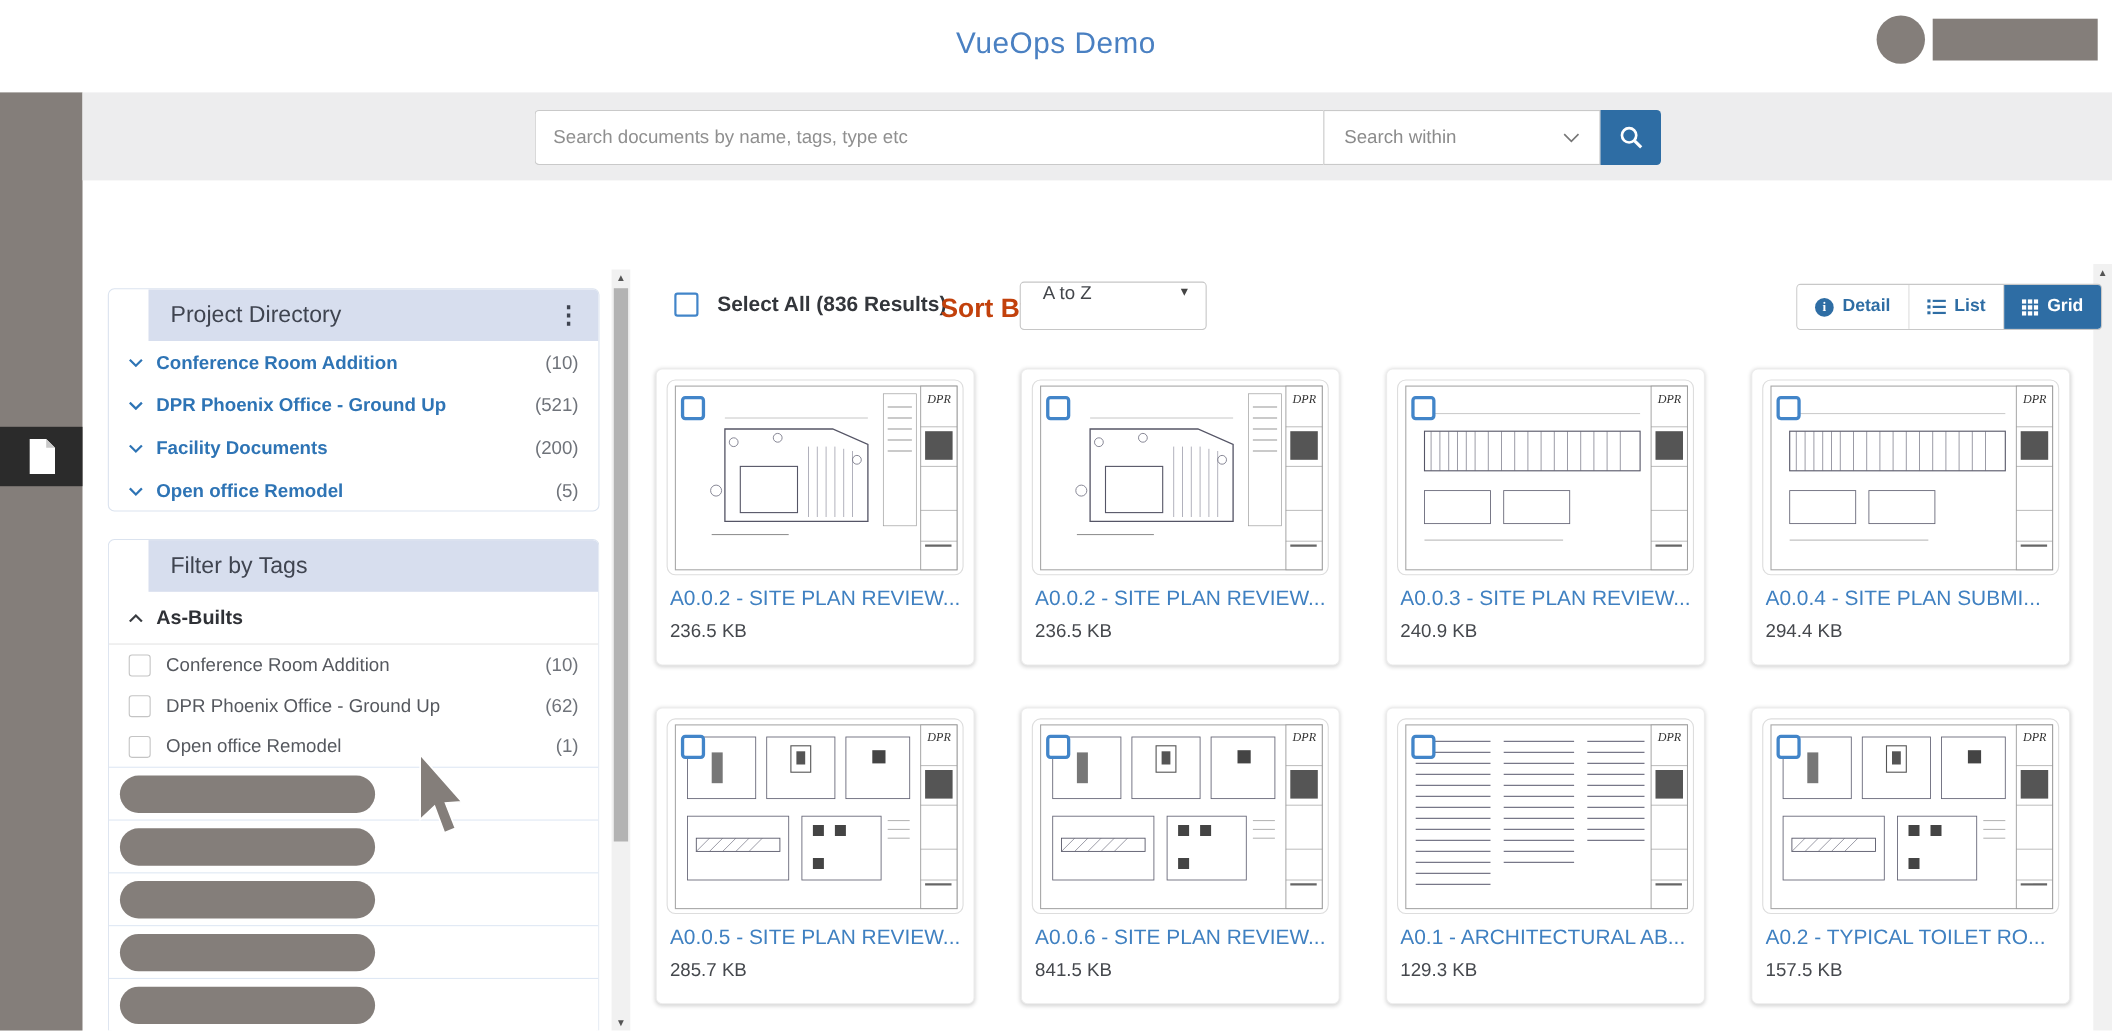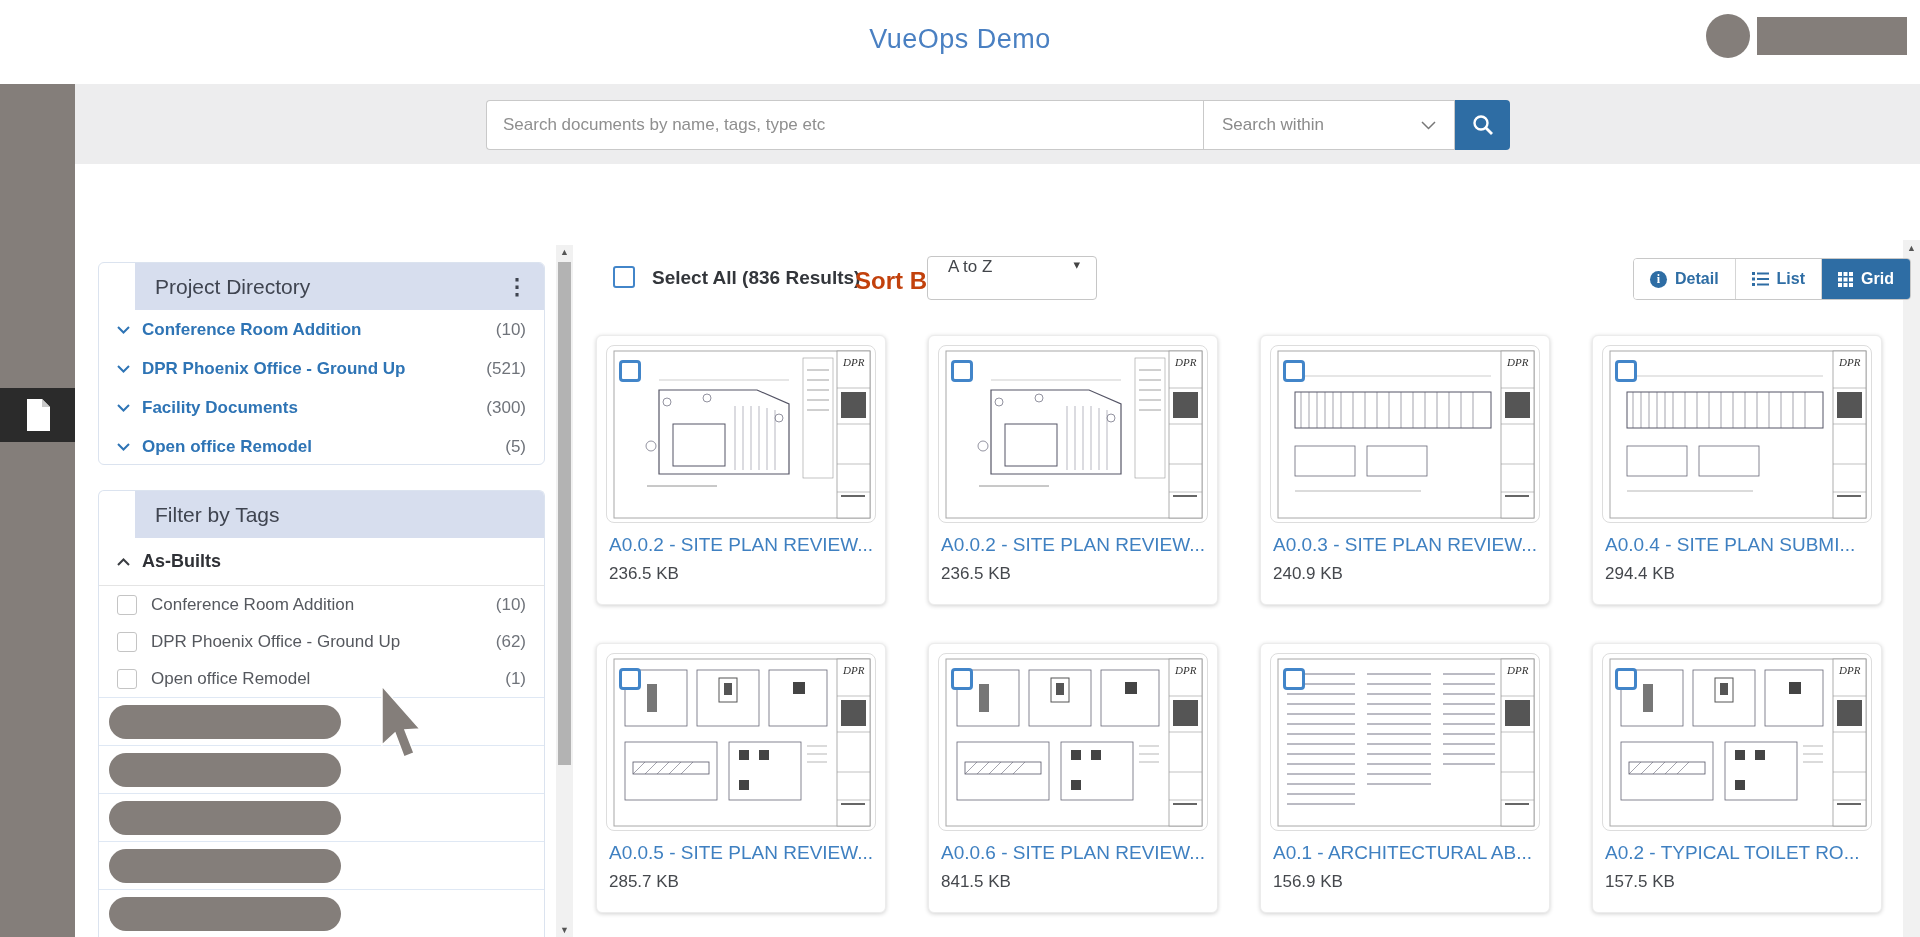--- a/index.html
+++ b/index.html
@@ -299,21 +299,21 @@
       <span class="dir-label">DPR Phoenix Office - Ground Up</span>
       <span class="dir-count">(521)</span>
     </div>
     <div class="dir-row">
       <span class="dir-chevron">
         <svg width="13" height="8" viewBox="0 0 13 8">
             <polyline points="1,1 6.5,6.5 12,1" fill="none" stroke="#2e74b5" stroke-width="2"></polyline>
           </svg>
         </span>
       <span class="dir-label">Facility Documents</span>
-      <span class="dir-count">(300)</span>
+      <span class="dir-count">(200)</span>
     </div>
     <div class="dir-row">
       <span class="dir-chevron">
         <svg width="13" height="8" viewBox="0 0 13 8">
             <polyline points="1,1 6.5,6.5 12,1" fill="none" stroke="#2e74b5" stroke-width="2"></polyline>
           </svg>
         </span>
       <span class="dir-label">Open office Remodel</span>
       <span class="dir-count">(5)</span>
     </div>
@@ -486,21 +486,21 @@
     </div>
 
     <div class="doc-card">
       <div class="doc-checkbox"></div>
       <div class="doc-thumb">
         <svg class="thumb-svg" viewBox="0 0 270 178">
             <use href="#t-text"></use>
           </svg>
       </div>
       <div class="doc-title">A0.1 - ARCHITECTURAL AB...</div>
-      <div class="doc-size">156.9 KB</div>
+      <div class="doc-size">129.3 KB</div>
     </div>
 
     <div class="doc-card">
       <div class="doc-checkbox"></div>
       <div class="doc-thumb">
         <svg class="thumb-svg" viewBox="0 0 270 178">
             <use href="#t-details"></use>
           </svg>
       </div>
       <div class="doc-title">A0.2 - TYPICAL TOILET RO...</div>

